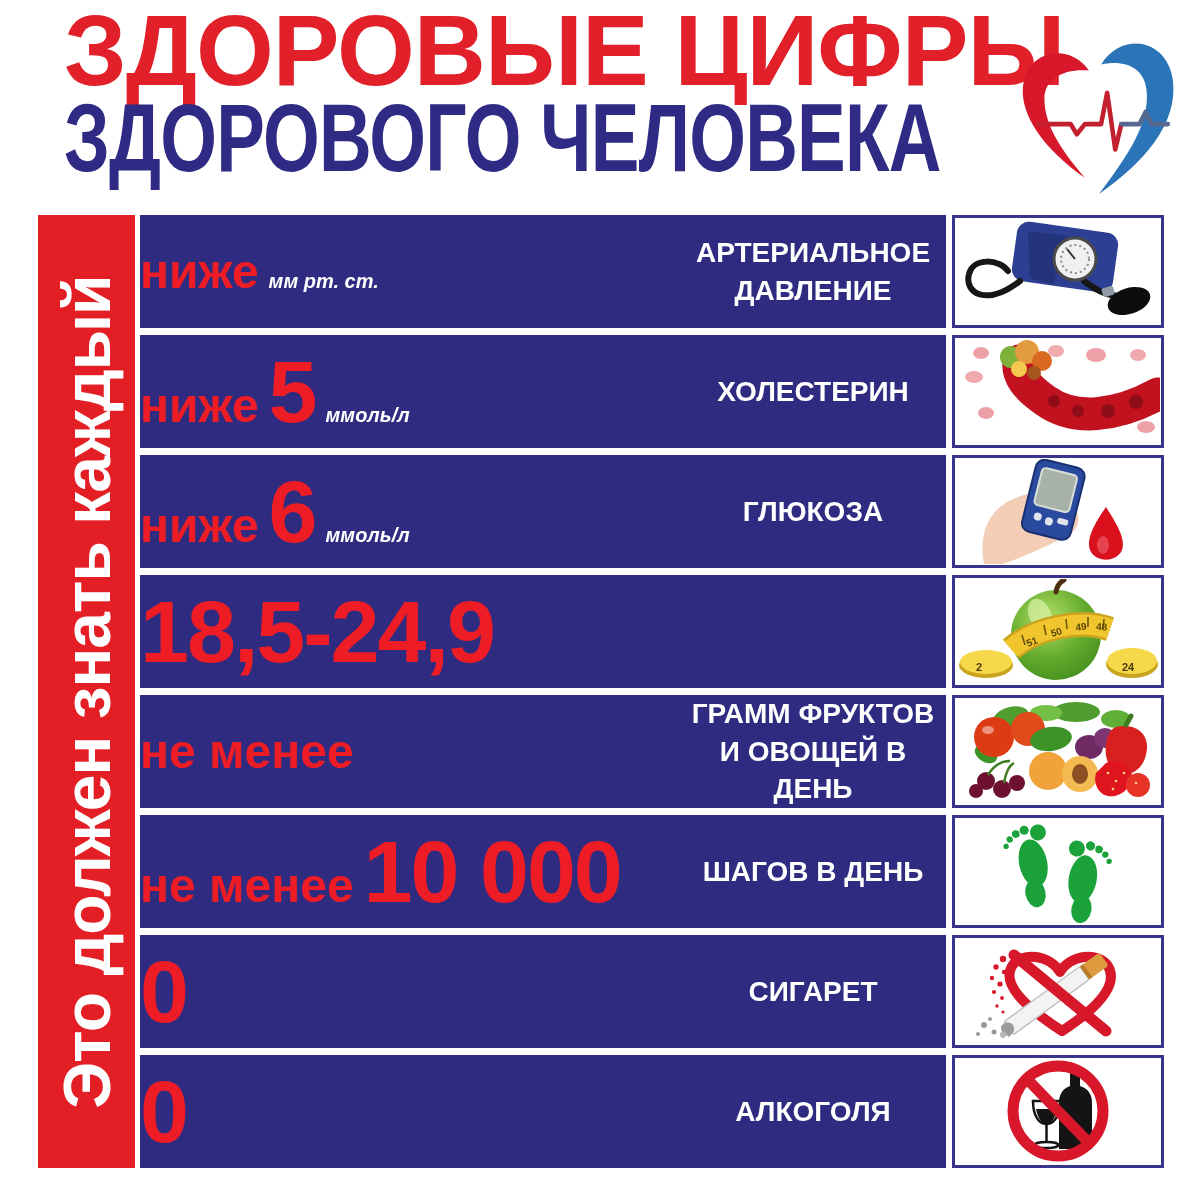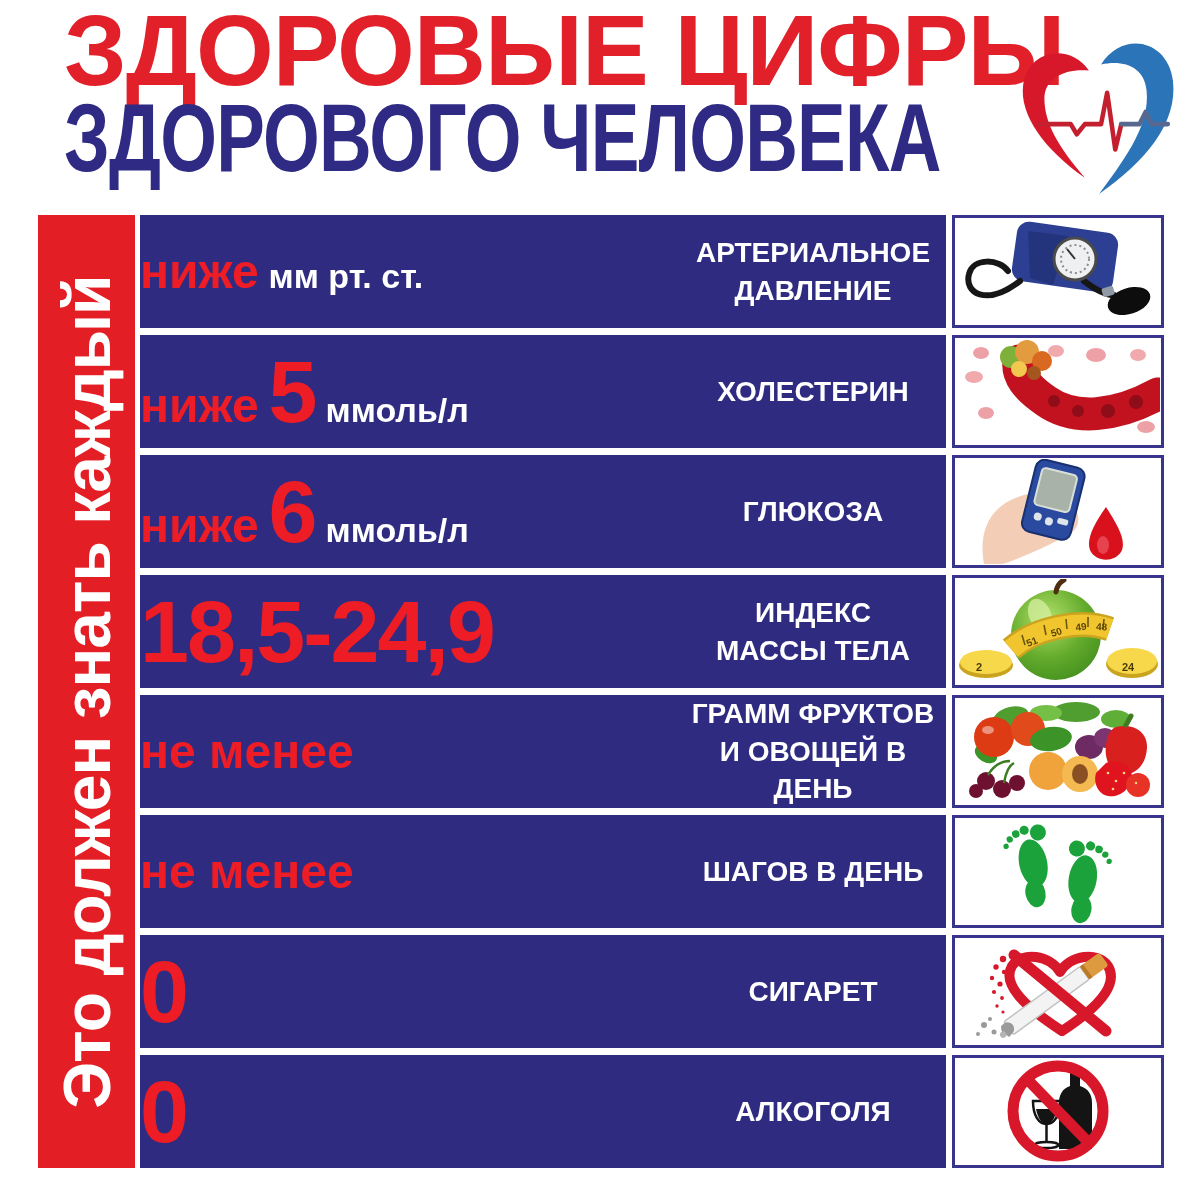--- a/index.html
+++ b/index.html
@@ -20,21 +20,21 @@
     transform:translate(-50%,-50%) rotate(-90deg);
     white-space:nowrap;color:#ffffff;font-size:66px;letter-spacing:-1px;
   }
   
   .rows{position:absolute;left:140px;top:215px;width:806px;}
   .row{height:113px;margin-bottom:7px;background:#2e2b80;display:flex;align-items:center;}
   .value-group{width:540px;display:flex;align-items:baseline;gap:10px;}
   .value-group span:empty{display:none;}
   .prefix{font-size:48px;line-height:1;color:#ee1c25;}
   .value{font-size:88px;line-height:1;color:#ee1c25;letter-spacing:-2px;white-space:pre;}
-  .unit{font-size:34px;line-height:1;color:#ffffff;letter-spacing:0;}
+  .unit{font-size:20px;line-height:1;color:#ffffff;letter-spacing:0;font-style:italic;}
   .label{flex:1;text-align:center;color:#ffffff;font-size:28px;line-height:1.35;
          white-space:pre-line;letter-spacing:0;}
   
   .panels{position:absolute;left:952px;top:215px;width:212px;}
   .panel{height:113px;margin-bottom:7px;background:#ffffff;border:3px solid #3a358c;
          box-sizing:border-box;display:flex;align-items:center;justify-content:center;overflow:hidden;}
   .panel svg{display:block;}
   .tape-num{font-family:"Liberation Sans", sans-serif;font-weight:bold;}
 </style>
 </head>
@@ -86,36 +86,35 @@
       </div>
       <div class="label">ГЛЮКОЗА</div>
     </div>
 
     <div class="row">
       <div class="value-group">
 
         <span class="value">18,5-24,9</span>
 
       </div>
-      <div class="label">ИНДЕКС
-МАССЫ ТЕЛА</div>
     </div>
 
     <div class="row">
       <div class="value-group">
         <span class="prefix">не менее</span>
 
       </div>
       <div class="label">ГРАММ ФРУКТОВ
 И ОВОЩЕЙ В ДЕНЬ</div>
     </div>
 
     <div class="row">
       <div class="value-group">
         <span class="prefix">не менее</span>
+        <span class="value">10 000</span>
 
       </div>
       <div class="label">ШАГОВ В ДЕНЬ</div>
     </div>
 
     <div class="row">
       <div class="value-group">
 
         <span class="value">0</span>
 

